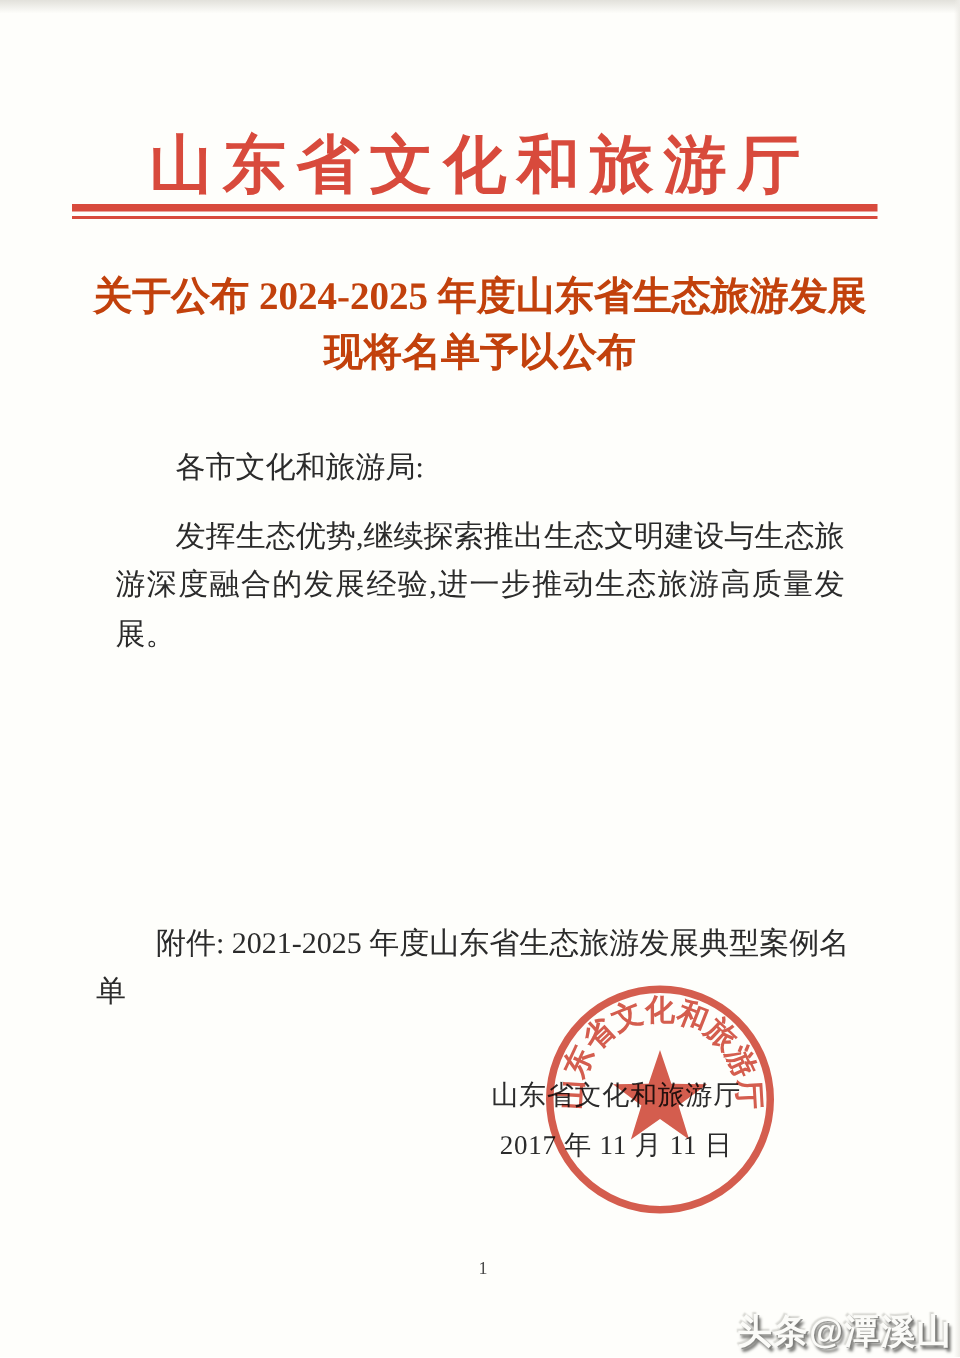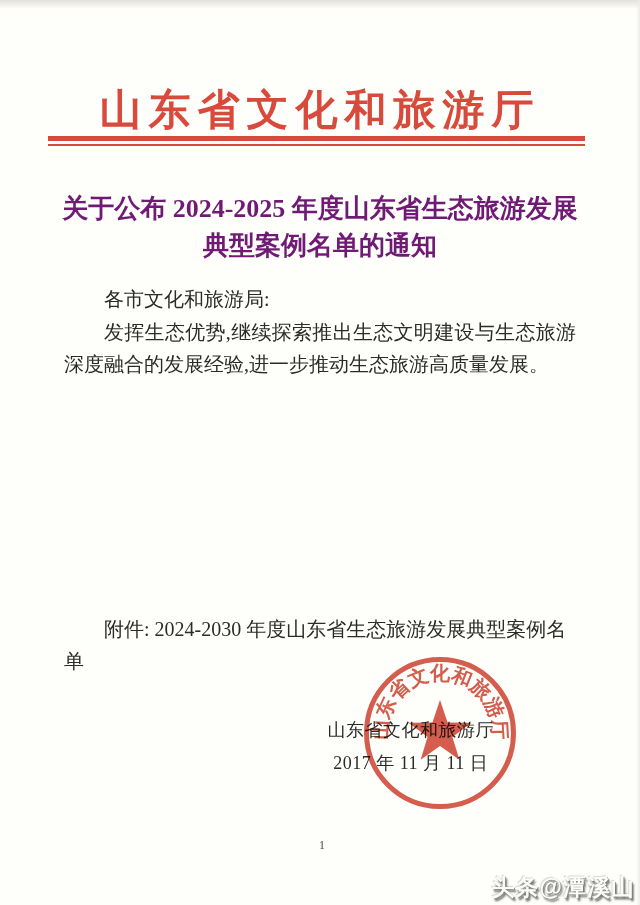--- a/index.html
+++ b/index.html
@@ -19,29 +19,29 @@
   .header-agency {
     position:absolute; top:82px; left:0; width:640px;
     text-align:center; font-size:42px; font-weight:bold;
     color:#d84a3c; letter-spacing:7px; white-space:nowrap;
   }
   .header-rule {
     position:absolute; top:136px; left:48px; width:537px; height:3px;
     border-top:5px solid #d84a3c; border-bottom:2px solid #d84a3c;
   }
   .doc-title {
-    position:absolute; top:190px; left:50px; width:540px;
+    position:absolute; top:179px; left:50px; width:540px;
     text-align:center; font-size:26px; font-weight:bold;
-    color:#701a75; line-height:37px;
+    color:#c2410c; line-height:37px;
   }
   .body-text {
     position:absolute; top:283px; left:64px; width:512px;
     font-size:20px; color:#2b2b2b; line-height:32.5px;
   }
-  .body-text p { margin:0; text-indent:2em; text-align:justify; }
+  .body-text p { margin:13px; text-indent:2em; text-align:justify; }
   .salutation { text-indent:0; }
   .attachment {
     position:absolute; top:613px; left:64px; width:512px;
     font-size:20px; color:#2b2b2b; text-indent:2em; line-height:32px;
   }
   .signature {
     position:absolute; top:714px; right:146px;
     font-size:18px; color:#2b2b2b; text-align:center; line-height:33px;
     letter-spacing:0.5px;
   }
@@ -69,29 +69,29 @@
 
   <div class="scan-edge-top"></div>
   <div class="scan-edge-right"></div>
 
   <div class="header-agency">山东省文化和旅游厅</div>
 
   <div class="header-rule"></div>
 
   <div class="doc-title">
     <span>关于公布 2024-2025 年度山东省生态旅游发展</span><br>
-    <span>典型案例名单的通知</span>
+    <span>现将名单予以公布</span>
   </div>
 
   <div class="body-text">
     <p class="salutation">各市文化和旅游局:</p>
     <p>发挥生态优势,继续探索推出生态文明建设与生态旅游深度融合的发展经验,进一步推动生态旅游高质量发展。</p>
   </div>
 
-  <div class="attachment">附件: 2024-2030 年度山东省生态旅游发展典型案例名单</div>
+  <div class="attachment">附件: 2021-2025 年度山东省生态旅游发展典型案例名单</div>
 
   <div class="signature">
     <div>山东省文化和旅游厅</div>
     <div>2017 年 11 月 11 日</div>
   </div>
 
   <svg class="seal" viewBox="0 0 170 170" xmlns="http://www.w3.org/2000/svg">
     <g fill="none" stroke="none">
       <circle cx="85" cy="85" r="73.5" stroke="#cf4636" stroke-width="5" fill="none"></circle>
       <polygon fill="#cf4636" points="85,52 92.6,74.5 116.4,74.8 97.4,89.0 104.4,111.7 85,98 65.6,111.7 72.6,89.0 53.6,74.8 77.4,74.5"></polygon>

